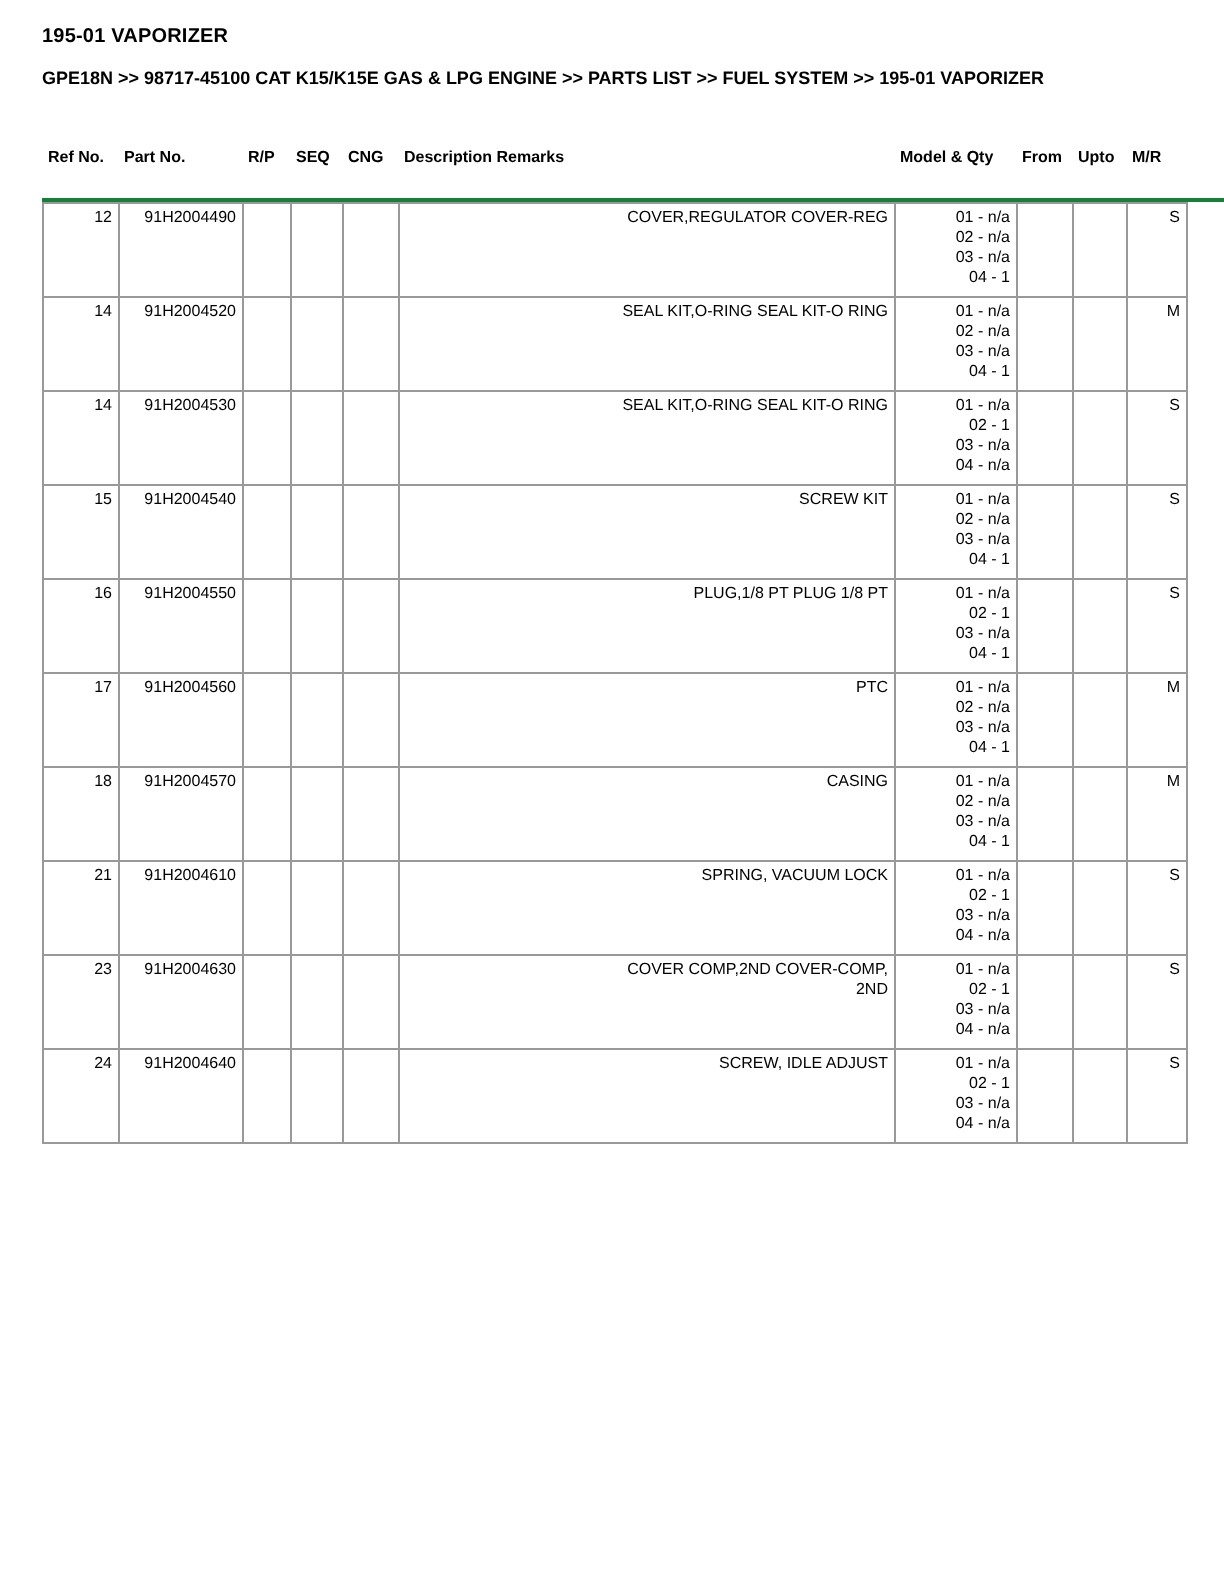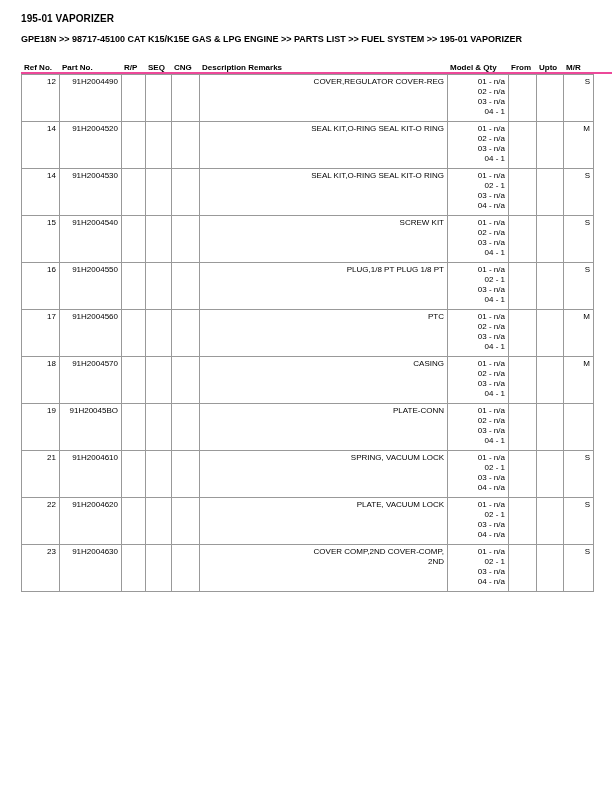--- a/index.html
+++ b/index.html
@@ -20,24 +20,24 @@
   }
   .breadcrumb {
     font-size: 9px;
     font-weight: bold;
     margin-top: 9px;
     line-height: 11px;
     white-space: nowrap;
   }
   .thead-row {
     display: flex;
-    margin-top: 18px;
+    margin-top: 29px;
     width: 591px;
-    border-bottom: 2px solid #ec4899;
-    padding-bottom: 0;
+    border-bottom: 2px solid #15803d;
+    padding-bottom: 16px;
   }
   .thead-row span {
     font-size: 8px;
     font-weight: bold;
     padding-left: 3px;
     flex: 0 0 auto;
     white-space: nowrap;
     overflow: visible;
   }
   table.parts {
@@ -197,82 +197,67 @@
     <td class="c-desc">CASING</td>
     <td class="c-model">01 - n/a
 02 - n/a
 03 - n/a
 04 - 1</td>
     <td class="c-from"></td>
     <td class="c-upto"></td>
     <td class="c-mr">M</td>
   </tr>
 
-  <tr>
-    <td class="c-ref">19</td>
-    <td class="c-part">91H20045BO</td>
-    <td class="c-rp"></td>
-    <td class="c-seq"></td>
-    <td class="c-cng"></td>
-    <td class="c-desc">PLATE-CONN</td>
-    <td class="c-model">01 - n/a
-02 - n/a
-03 - n/a
-04 - 1</td>
-    <td class="c-from"></td>
-    <td class="c-upto"></td>
-    <td class="c-mr"></td>
-  </tr>
 
 
   <tr>
     <td class="c-ref">21</td>
     <td class="c-part">91H2004610</td>
     <td class="c-rp"></td>
     <td class="c-seq"></td>
     <td class="c-cng"></td>
     <td class="c-desc">SPRING, VACUUM LOCK</td>
     <td class="c-model">01 - n/a
 02 - 1
 03 - n/a
 04 - n/a</td>
     <td class="c-from"></td>
     <td class="c-upto"></td>
     <td class="c-mr">S</td>
   </tr>
 
-  <tr>
-    <td class="c-ref">22</td>
-    <td class="c-part">91H2004620</td>
-    <td class="c-rp"></td>
-    <td class="c-seq"></td>
-    <td class="c-cng"></td>
-    <td class="c-desc">PLATE, VACUUM LOCK</td>
-    <td class="c-model">01 - n/a
-02 - 1
-03 - n/a
-04 - n/a</td>
-    <td class="c-from"></td>
-    <td class="c-upto"></td>
-    <td class="c-mr">S</td>
-  </tr>
 
   <tr>
     <td class="c-ref">23</td>
     <td class="c-part">91H2004630</td>
     <td class="c-rp"></td>
     <td class="c-seq"></td>
     <td class="c-cng"></td>
     <td class="c-desc">COVER COMP,2ND COVER-COMP,
 2ND</td>
     <td class="c-model">01 - n/a
 02 - 1
 03 - n/a
 04 - n/a</td>
     <td class="c-from"></td>
     <td class="c-upto"></td>
     <td class="c-mr">S</td>
   </tr>
 
+  <tr>
+    <td class="c-ref">24</td>
+    <td class="c-part">91H2004640</td>
+    <td class="c-rp"></td>
+    <td class="c-seq"></td>
+    <td class="c-cng"></td>
+    <td class="c-desc">SCREW, IDLE ADJUST</td>
+    <td class="c-model">01 - n/a
+02 - 1
+03 - n/a
+04 - n/a</td>
+    <td class="c-from"></td>
+    <td class="c-upto"></td>
+    <td class="c-mr">S</td>
+  </tr>
 </tbody>
   </table>
 
 </div>
 
 </body></html>

